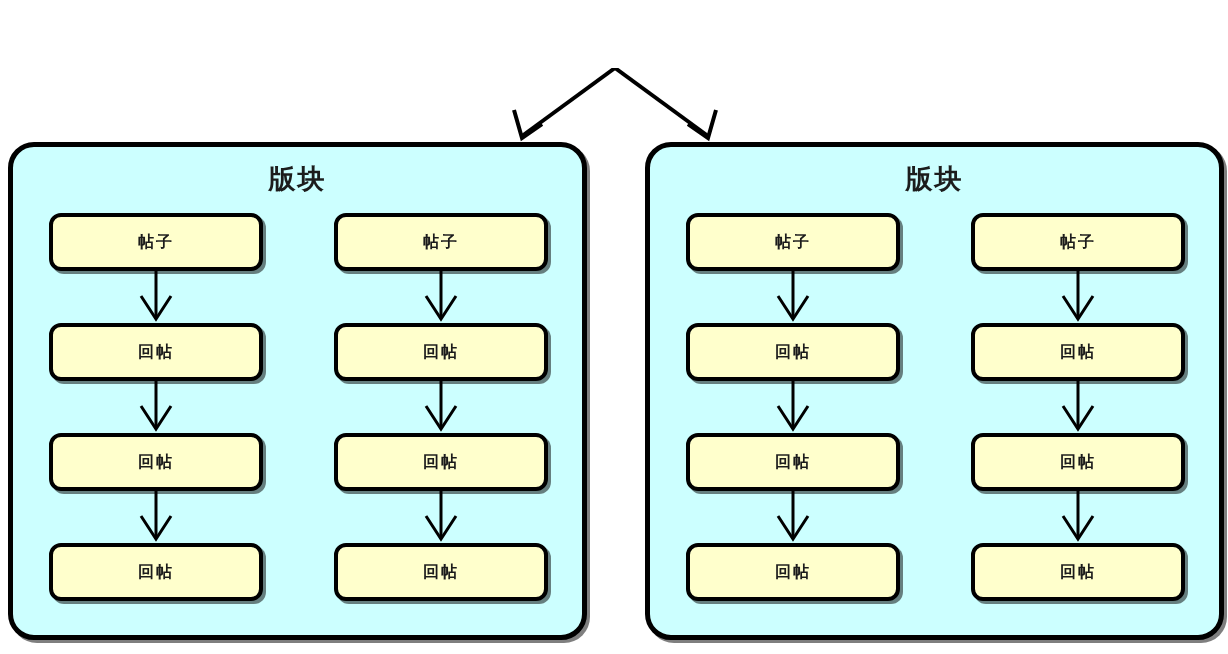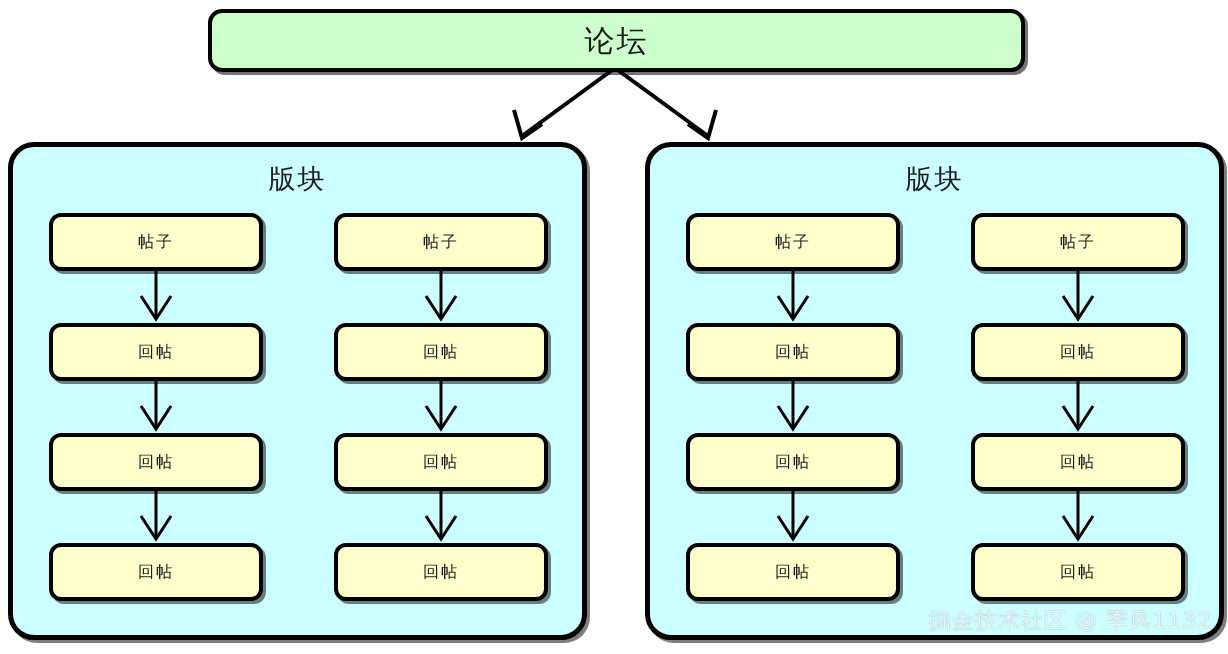--- a/index.html
+++ b/index.html
@@ -44,20 +44,21 @@
   .section-box {
     position: absolute;
     top: 142px;
     width: 579px;
     height: 498px;
     background: #ccffff;
     border: 5px solid #000000;
     border-radius: 26px;
     box-sizing: border-box;
     box-shadow: 3px 3px 0 rgba(0,0,0,0.5);
+    font-weight: bold;
   }
   .section-box.left  { left: 8px; }
   .section-box.right { left: 645px; }
 
   .section-title {
     position: absolute;
     top: 18px;
     left: 0;
     right: 0;
     text-align: center;
@@ -124,23 +125,20 @@
     letter-spacing: 1px;
     white-space: nowrap;
     pointer-events: none;
   }
 </style>
 </head>
 <body>
 
 <div id="canvas">
 
-  <div class="forum-box">
-    <span class="forum-label">论坛</span>
-  </div>
 
   <div class="branch-arrows">
     <svg width="270" height="80" viewBox="0 0 270 80">
       <g stroke="#000000" stroke-width="4" fill="none" stroke-linecap="butt">
 
         <line x1="135" y1="0" x2="42" y2="68"></line>
         <polyline points="34,42 42,70 62,56"></polyline>
 
         <line x1="135" y1="0" x2="228" y2="68"></line>
         <polyline points="236,42 228,70 208,56"></polyline>
@@ -305,15 +303,14 @@
           <polyline points="92,25 107,48 122,25" stroke-width="3"></polyline>
         </g>
           </svg>
       </div>
       <div class="node">
         <span class="node-label">回帖</span>
       </div>
     </div>
   </div>
 
-  <div class="watermark">掘金技术社区 @ 季风1132</div>
 
 </div>
 
 </body></html>

